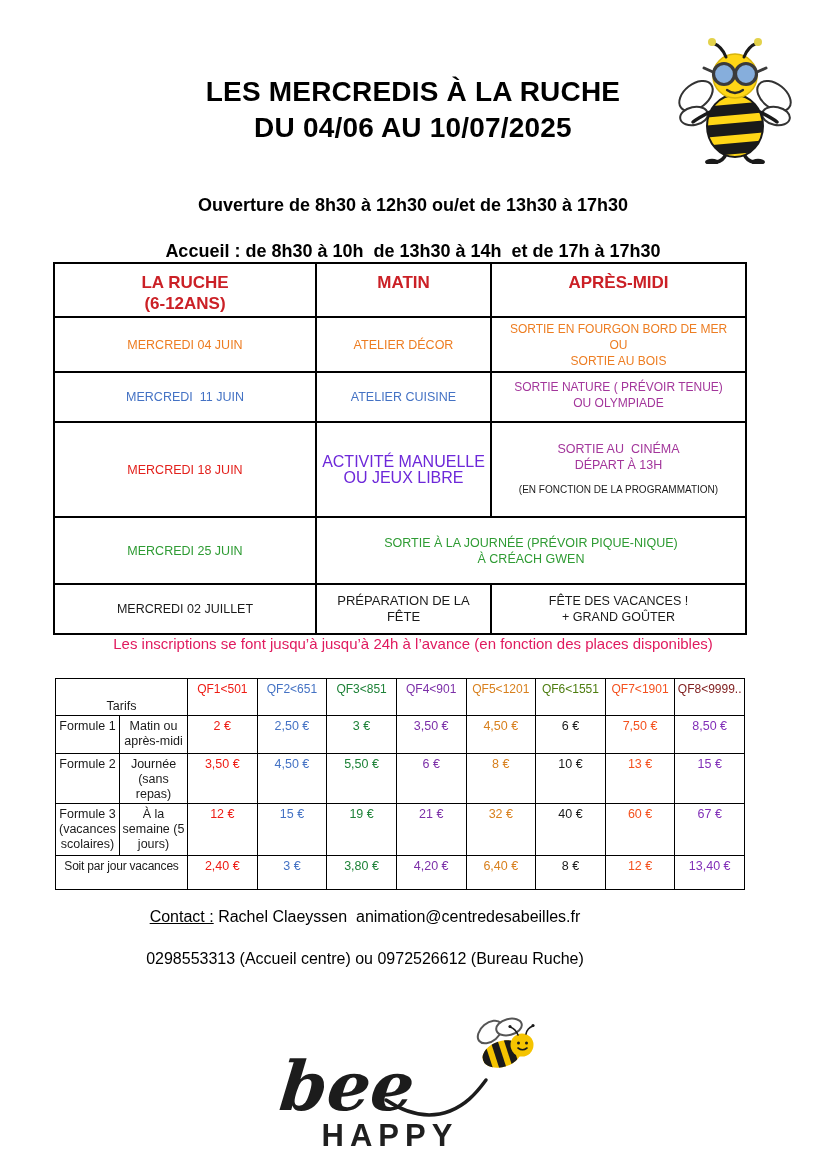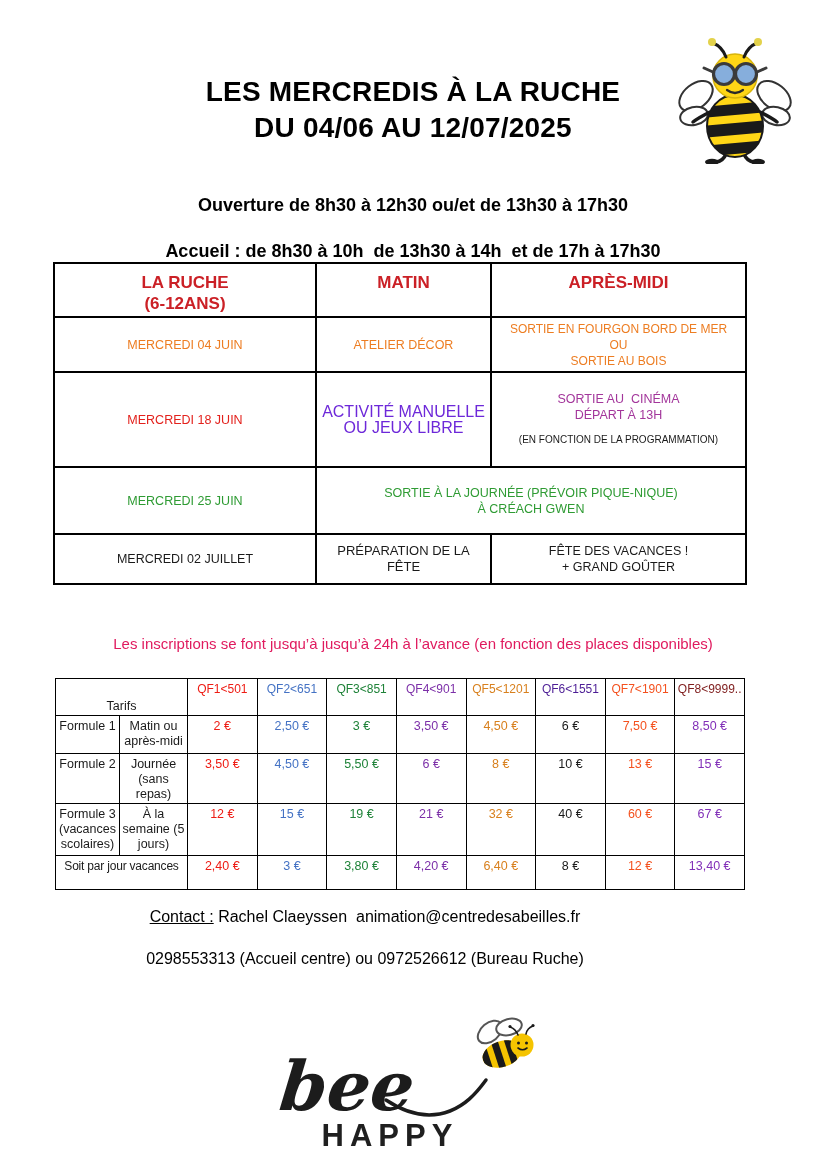--- a/index.html
+++ b/index.html
@@ -116,21 +116,21 @@
     <path d="M81,36 L90,32" stroke="#3b3b3b" stroke-width="3" stroke-linecap="round"></path>
     <circle cx="48" cy="38" r="10.5" fill="#86AEDC" stroke="#3b3b3b" stroke-width="3.2"></circle>
     <circle cx="70" cy="38" r="10.5" fill="#86AEDC" stroke="#3b3b3b" stroke-width="3.2"></circle>
     <path d="M57,36 L61,36" stroke="#3b3b3b" stroke-width="3.2"></path>
 
     <path d="M51,54 Q59,60 67,54" stroke="#2a2a2a" stroke-width="2.2" fill="none" stroke-linecap="round"></path>
   </svg>
 
   <div class="title">
     <div>LES MERCREDIS À LA RUCHE</div>
-    <div>DU 04/06 AU 12/07/2025</div>
+    <div>DU 04/06 AU 10/07/2025</div>
   </div>
   <div class="subtitle">
     <div>Ouverture de 8h30 à 12h30 ou/et de 13h30 à 17h30</div>
     <div>Accueil : de 8h30 à 10h&nbsp; de 13h30 à 14h&nbsp; et de 17h à 17h30</div>
   </div>
 
   <table class="schedule">
     <colgroup>
         <col style="width:262px">
         <col style="width:175px">
@@ -142,20 +142,26 @@
 (6-12ANS)</th>
       <th style="color: rgb(203, 32, 38);">MATIN</th>
       <th style="color: rgb(203, 32, 38);">APRÈS-MIDI</th>
     </tr>
     <tr style="height:55px">
       <td style="color: rgb(237, 125, 34);">MERCREDI 04 JUIN</td>
       <td style="color: rgb(237, 125, 34);">ATELIER DÉCOR</td>
       <td style="font-size: 12px; color: rgb(237, 125, 34); margin-top: 48px;">SORTIE EN FOURGON BORD DE MER
 OU
 SORTIE AU BOIS</td>
+    </tr>
+    <tr style="height:50px">
+      <td style="color: rgb(68, 114, 196);">MERCREDI&nbsp; 11 JUIN</td>
+      <td style="color: rgb(68, 114, 196);">ATELIER CUISINE</td>
+      <td style="font-size: 12px; vertical-align: top; padding-top: 6px; color: rgb(163, 54, 155);">SORTIE NATURE ( PRÉVOIR TENUE)
+OU OLYMPIADE</td>
     </tr>
     <tr style="height:76px">
       <td style="color: rgb(227, 33, 28);">MERCREDI 18 JUIN</td>
       <td style="font-size: 16px; color: #6d28d9; border-radius: 6px;">ACTIVITÉ MANUELLE
 OU JEUX LIBRE</td>
       <td style="vertical-align:top;">
         <span style="color: rgb(163, 54, 155);">SORTIE AU&nbsp; CINÉMA
 DÉPART À 13H</span>
         <span class="cell-note">(EN FONCTION DE LA PROGRAMMATION)</span>
       </td>
@@ -182,21 +188,21 @@
         <col style="width:68px">
       </colgroup>
     <tbody>
         <tr style="height:36px">
       <td colspan="2" style="vertical-align:top;padding-top:20px">Tarifs</td>
       <th style="color: rgb(238, 28, 20);">QF1&lt;501</th>
       <th style="color: rgb(68, 114, 196);">QF2&lt;651</th>
       <th style="color: rgb(30, 130, 56);">QF3&lt;851</th>
       <th style="color: rgb(124, 47, 168);">QF4&lt;901</th>
       <th style="color: rgb(216, 128, 30);">QF5&lt;1201</th>
-      <th style="color: #4c1d95;">QF6&lt;1551</th>
+      <th style="color: #4d7c0f;">QF6&lt;1551</th>
       <th style="color: rgb(244, 81, 30);">QF7&lt;1901</th>
       <th style="color: #7f1d1d;">QF8&lt;9999..</th>
     </tr>
     <tr style="height:38px">
       <td>Formule 1</td>
       <td>Matin ou après-midi</td>
       <td style="color: rgb(238, 28, 20);">2 €</td>
       <td style="color: rgb(68, 114, 196);">2,50 €</td>
       <td style="color: rgb(30, 130, 56);">3 €</td>
       <td style="color: rgb(124, 47, 168);">3,50 €</td>

